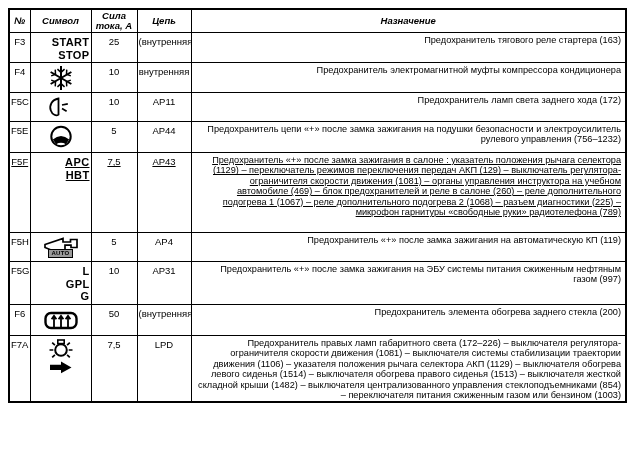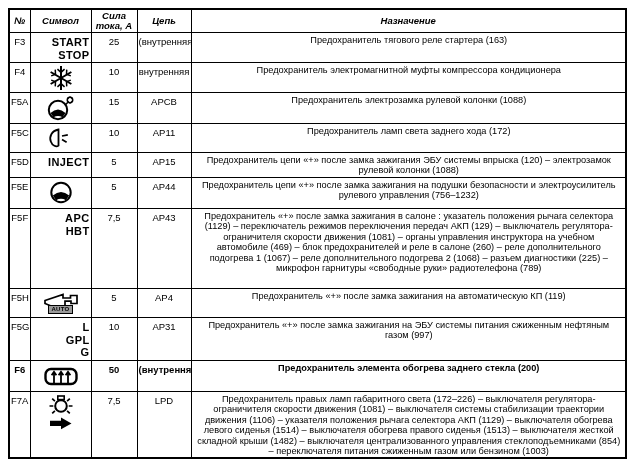--- a/index.html
+++ b/index.html
@@ -38,21 +38,21 @@
     font-size:9.5px;text-align:center;padding-top:3px;
   }
   td.c-sym{
     text-align:right;padding-top:2px;
   }
   td.c-cur, td.c-circ{
     font-size:9.5px;text-align:center;padding-top:3px;
   }
   td.c-purp{
     font-size:9.2px;line-height:10.4px;
-    text-align:center;padding:2px 4px 1px 5px;
+    text-align:right;padding:2px 4px 1px 5px;
   }
   .sym-text{
     font-weight:bold;font-size:11px;line-height:12.5px;letter-spacing:.4px;
     padding-top:1px;
   }
   .sym-icon-wrap{display:flex;flex-direction:column;align-items:center;}
   .sym-label{
     font-size:6px;font-weight:bold;line-height:7px;
     border:1px solid #000;background:#9a9a9a;color:#000;
     padding:0 2px;margin-top:-5px;letter-spacing:.3px;
@@ -100,76 +100,48 @@
                 <path d="M13 2v22M3.5 7.5l19 11M3.5 18.5l19-11"></path>
                 <path d="M10 4.6L13 7.4l3-2.8M10 21.4L13 18.6l3 2.8M3.9 10.6L7.5 9.2l-.2-3.8M22.1 15.4L18.5 16.8l.2 3.8M3.9 15.4L7.5 16.8l-.2 3.8M22.1 10.6L18.5 9.2l.2-3.8" stroke-width="1.5"></path>
               </svg>
             </div>
           </td>
           <td class="c-cur">10</td>
           <td class="c-circ">внутренняя</td>
           <td class="c-purp">Предохранитель электромагнитной муфты компрессора кондиционера</td>
         </tr>
         <tr style="height: 29px;">
-          <td class="c-id">F5A</td>
-          <td class="c-sym">
-            <div class="sym-icon-wrap">
-              <svg width="30" height="27" viewBox="0 0 30 27">
-                <circle cx="12" cy="15" r="9.2" fill="none" stroke="#000" stroke-width="2"></circle>
-                <path d="M4.5 18 Q12 11 19.5 18 L16.5 22.2 Q12 19.6 7.5 22.2 Z" fill="#000"></path>
-                <circle cx="24" cy="5" r="2.7" fill="none" stroke="#000" stroke-width="1.5"></circle>
-                <path d="M24 1.2v1.1M24 7.7v1.1M20.9 5h1.1M26 5h1.1M21.9 2.9l.8.8M26.1 2.9l-.8.8M21.9 7.1l.8-.8M26.1 7.1l-.8-.8" stroke="#000" stroke-width="1.2"></path>
-                <path d="M21.9 7.2l-2.4 2.6" stroke="#000" stroke-width="1.5"></path>
-              </svg>
-            </div>
-          </td>
-          <td class="c-cur">15</td>
-          <td class="c-circ">APCB</td>
-          <td class="c-purp">Предохранитель электрозамка рулевой колонки (1088)</td>
-        </tr>
-        <tr style="height: 29px;">
           <td class="c-id">F5C</td>
           <td class="c-sym">
             <div class="sym-icon-wrap">
               <svg width="30" height="25" viewBox="0 0 30 25">
                 <path d="M12.5 3.5 C5.5 5 3 10.5 4.8 15.5 C6.3 19.8 10.3 21.3 12.5 19.6 Z" fill="none" stroke="#000" stroke-width="1.8"></path>
                 <path d="M16 10 L21.8 8.8 M16 13.6 L20.6 16.3" stroke="#000" stroke-width="1.7"></path>
               </svg>
             </div>
           </td>
           <td class="c-cur">10</td>
           <td class="c-circ">AP11</td>
           <td class="c-purp">Предохранитель ламп света заднего хода (172)</td>
         </tr>
-        <tr style="height: 25px;">
-          <td class="c-id">F5D</td>
-          <td class="c-sym">
-            <div class="sym-text">
-              <div>INJECT</div>
-            </div>
-          </td>
-          <td class="c-cur">5</td>
-          <td class="c-circ">AP15</td>
-          <td class="c-purp">Предохранитель цепи «+» после замка зажигания ЭБУ системы впрыска (120) – электрозамок рулевой колонки (1088)</td>
-        </tr>
         <tr style="height: 31px; padding-left: 8px;">
           <td class="c-id">F5E</td>
           <td class="c-sym">
             <div class="sym-icon-wrap">
               <svg width="30" height="25" viewBox="0 0 30 25">
                 <circle cx="15" cy="12.5" r="9.7" fill="none" stroke="#000" stroke-width="2"></circle>
                 <path d="M6.8 15.5 Q15 8.5 23.2 15.5 L19.9 20.2 Q15 17.4 10.1 20.2 Z" fill="#000"></path>
               </svg>
             </div>
           </td>
           <td class="c-cur">5</td>
           <td class="c-circ">AP44</td>
           <td class="c-purp">Предохранитель цепи «+» после замка зажигания на подушки безопасности и электроусилитель рулевого управления (756–1232)</td>
         </tr>
-        <tr style="height: 80px;">
+        <tr style="height: 80px; text-decoration: underline;">
           <td class="c-id">F5F</td>
           <td class="c-sym">
             <div class="sym-text">
               <div>APC</div>
               <div>HBT</div>
             </div>
           </td>
           <td class="c-cur">7,5</td>
           <td class="c-circ">AP43</td>
           <td class="c-purp">Предохранитель «+» после замка зажигания в салоне : указатель положения рычага селектора (1129) – переключатель режимов переключения передач АКП (129) – выключатель регулятора-ограничителя скорости движения (1081) – органы управления инструктора на учебном автомобиле (469) – блок предохранителей и реле в салоне (260) – реле дополнительного подогрева 1 (1067) – реле дополнительного подогрева 2 (1068) – разъем диагностики (225) – микрофон гарнитуры «свободные руки» радиотелефона (789)</td>
@@ -194,21 +166,21 @@
             <div class="sym-text">
               <div>L</div>
               <div>GPL</div>
               <div>G</div>
             </div>
           </td>
           <td class="c-cur">10</td>
           <td class="c-circ">AP31</td>
           <td class="c-purp">Предохранитель «+» после замка зажигания на ЭБУ системы питания сжиженным нефтяным газом (997)</td>
         </tr>
-        <tr style="height: 30px; font-weight: bold;">
+        <tr style="height: 30px;">
           <td class="c-id">F6</td>
           <td class="c-sym">
             <div class="sym-icon-wrap">
               <svg width="38" height="27" viewBox="0 0 38 27">
                 <rect x="3.5" y="6" width="31" height="15" rx="5.5" fill="none" stroke="#000" stroke-width="2.4"></rect>
                 <g stroke="#000" stroke-width="1.8" fill="none">
                   <path d="M12 20 V9.5 M9.6 12.3 L12 8.9 L14.4 12.3"></path>
                   <path d="M19 20 V9.5 M16.6 12.3 L19 8.9 L21.4 12.3"></path>
                   <path d="M26 20 V9.5 M23.6 12.3 L26 8.9 L28.4 12.3"></path>
                 </g>

